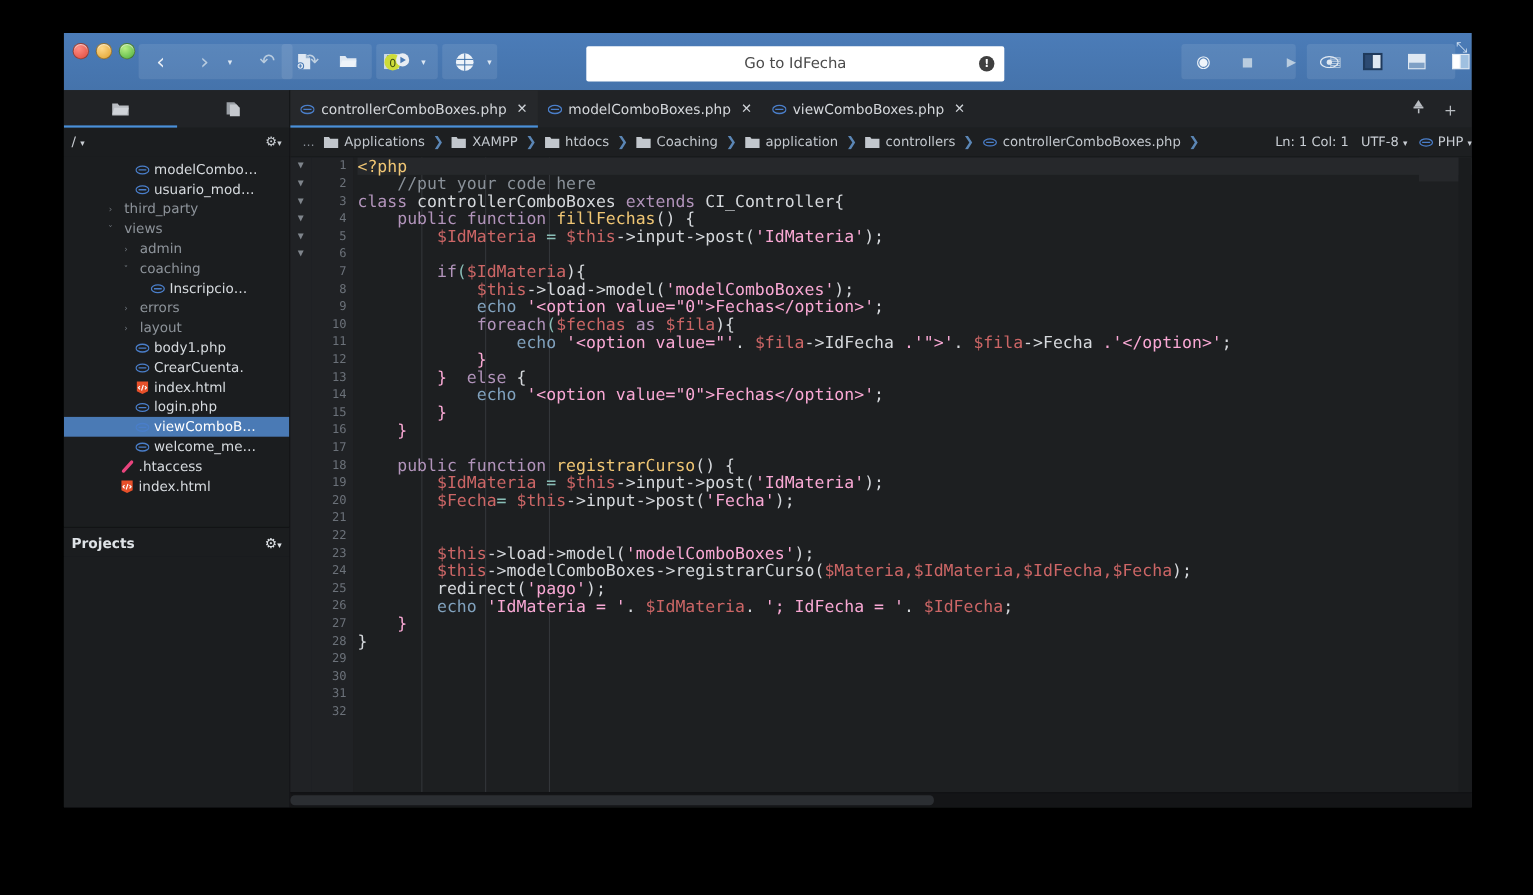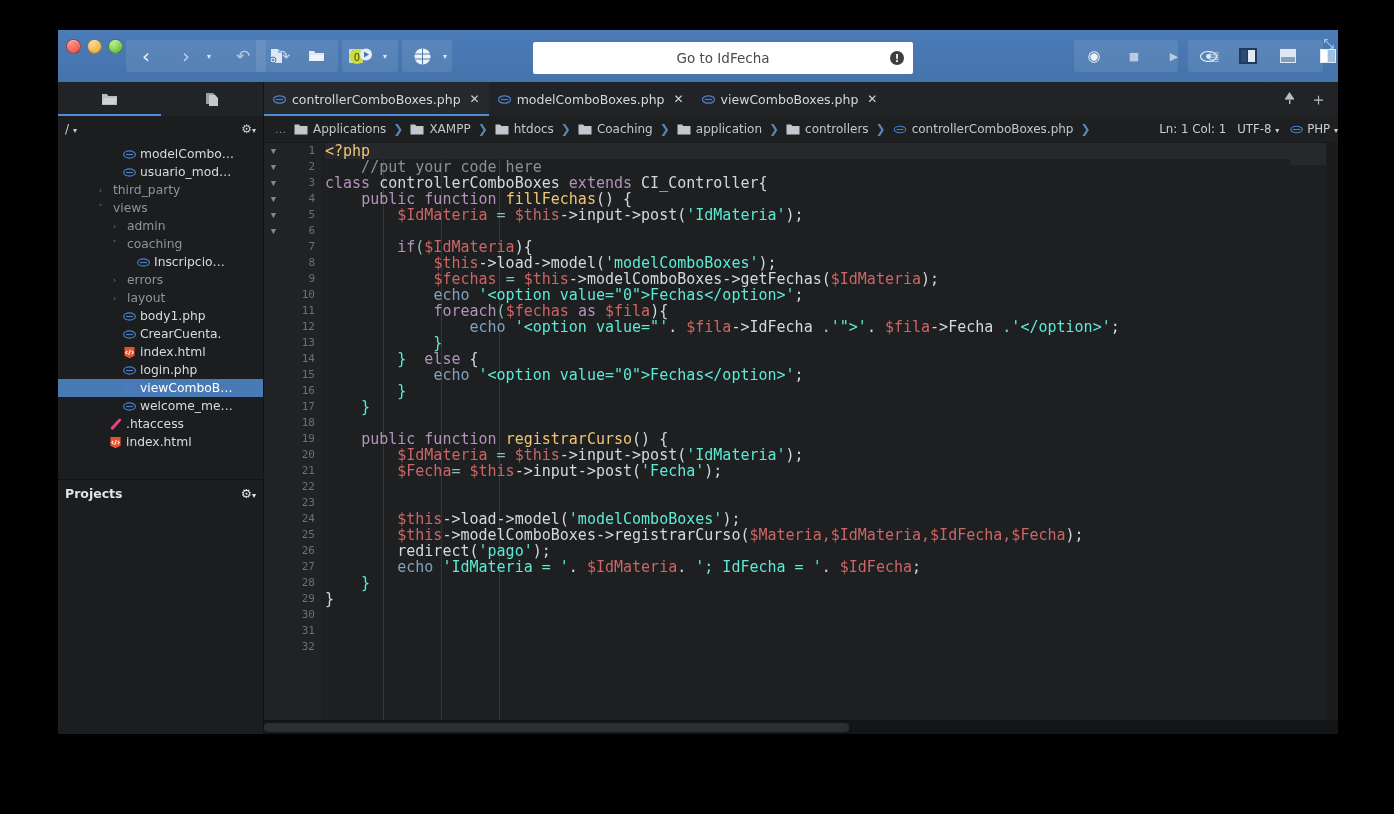--- a/index.html
+++ b/index.html
@@ -90,21 +90,21 @@
          line-height:16px;color:#d5d8dc;}
   .cline.cur{background:#26282b;}
 
   .guide{position:absolute;top:0;bottom:0;width:1px;background:#33363a;}
 
   
   .t-kw{color:#b294bb;}
   .t-fn{color:#f0c674;}
   .t-cls{color:#d5d8dc;}
   .t-var{color:#cc6666;}
-  .t-str{color:#5eead4;}
+  .t-str{color:#f9a8d4;}
   .t-com{color:#8a9199;}
   .t-tag{color:#f0c674;}
   .t-op{color:#8abeb7;}
   .t-echo{color:#81a2be;}
   .t-pun{color:#d5d8dc;}
 
   .hscroll{height:13px;background:#141517;border-top:1px solid #111214;}
   .hthumb{height:9px;margin:2px 0 0 0;background:#2b2e32;border-radius:4px;}
 
   .vscroll{position:absolute;right:0;top:0;bottom:0;width:12px;background:#1a1c1e;}
@@ -569,21 +569,20 @@
           <div class="guide" style="left:178px"></div>
           <div class="codeinner" id="codeinner">
                 <div class="cline cur"><span class="t-tag">&lt;?php</span></div>
                 <div class="cline"><span class="t-com">    //put your code here</span></div>
                 <div class="cline"><span class="t-kw">class </span><span class="t-cls">controllerComboBoxes </span><span class="t-kw">extends </span><span class="t-cls">CI_Controller{</span></div>
                 <div class="cline"><span class="t-pun">    </span><span class="t-kw">public function </span><span class="t-fn">fillFechas</span><span class="t-pun">() {</span></div>
                 <div class="cline"><span class="t-pun">        </span><span class="t-var">$IdMateria </span><span class="t-op">= </span><span class="t-var">$this</span><span class="t-pun">-&gt;input-&gt;post(</span><span class="t-str">'IdMateria'</span><span class="t-pun">);</span></div>
                 <div class="cline">&nbsp;</div>
                 <div class="cline"><span class="t-pun">        </span><span class="t-kw">if</span><span class="t-op">(</span><span class="t-var">$IdMateria</span><span class="t-pun">){</span></div>
                 <div class="cline"><span class="t-pun">            </span><span class="t-var">$this</span><span class="t-pun">-&gt;load-&gt;model(</span><span class="t-str">'modelComboBoxes'</span><span class="t-pun">);</span></div>
-                <div class="cline"><span class="t-pun">            </span><span class="t-var">$fechas </span><span class="t-op">= </span><span class="t-var">$this</span><span class="t-pun">-&gt;modelComboBoxes-&gt;getFechas(</span><span class="t-var">$IdMateria</span><span class="t-pun">);</span></div>
                 <div class="cline"><span class="t-pun">            </span><span class="t-echo">echo </span><span class="t-str">'&lt;option value="0"&gt;Fechas&lt;/option&gt;'</span><span class="t-pun">;</span></div>
                 <div class="cline"><span class="t-pun">            </span><span class="t-kw">foreach</span><span class="t-op">(</span><span class="t-var">$fechas </span><span class="t-kw">as </span><span class="t-var">$fila</span><span class="t-pun">){</span></div>
                 <div class="cline"><span class="t-pun">                </span><span class="t-echo">echo </span><span class="t-str">'&lt;option value="'</span><span class="t-pun">. </span><span class="t-var">$fila</span><span class="t-pun">-&gt;IdFecha </span><span class="t-str">.'"&gt;'</span><span class="t-pun">. </span><span class="t-var">$fila</span><span class="t-pun">-&gt;Fecha </span><span class="t-str">.'&lt;/option&gt;'</span><span class="t-pun">;</span></div>
                 <div class="cline"><span class="t-str">            }</span></div>
                 <div class="cline"><span class="t-str">        } </span><span class="t-kw"> else </span><span class="t-pun">{</span></div>
                 <div class="cline"><span class="t-pun">            </span><span class="t-echo">echo </span><span class="t-str">'&lt;option value="0"&gt;Fechas&lt;/option&gt;'</span><span class="t-pun">;</span></div>
                 <div class="cline"><span class="t-str">        }</span></div>
                 <div class="cline"><span class="t-str">    }</span></div>
                 <div class="cline">&nbsp;</div>
                 <div class="cline"><span class="t-pun">    </span><span class="t-kw">public function </span><span class="t-fn">registrarCurso</span><span class="t-pun">() {</span></div>

